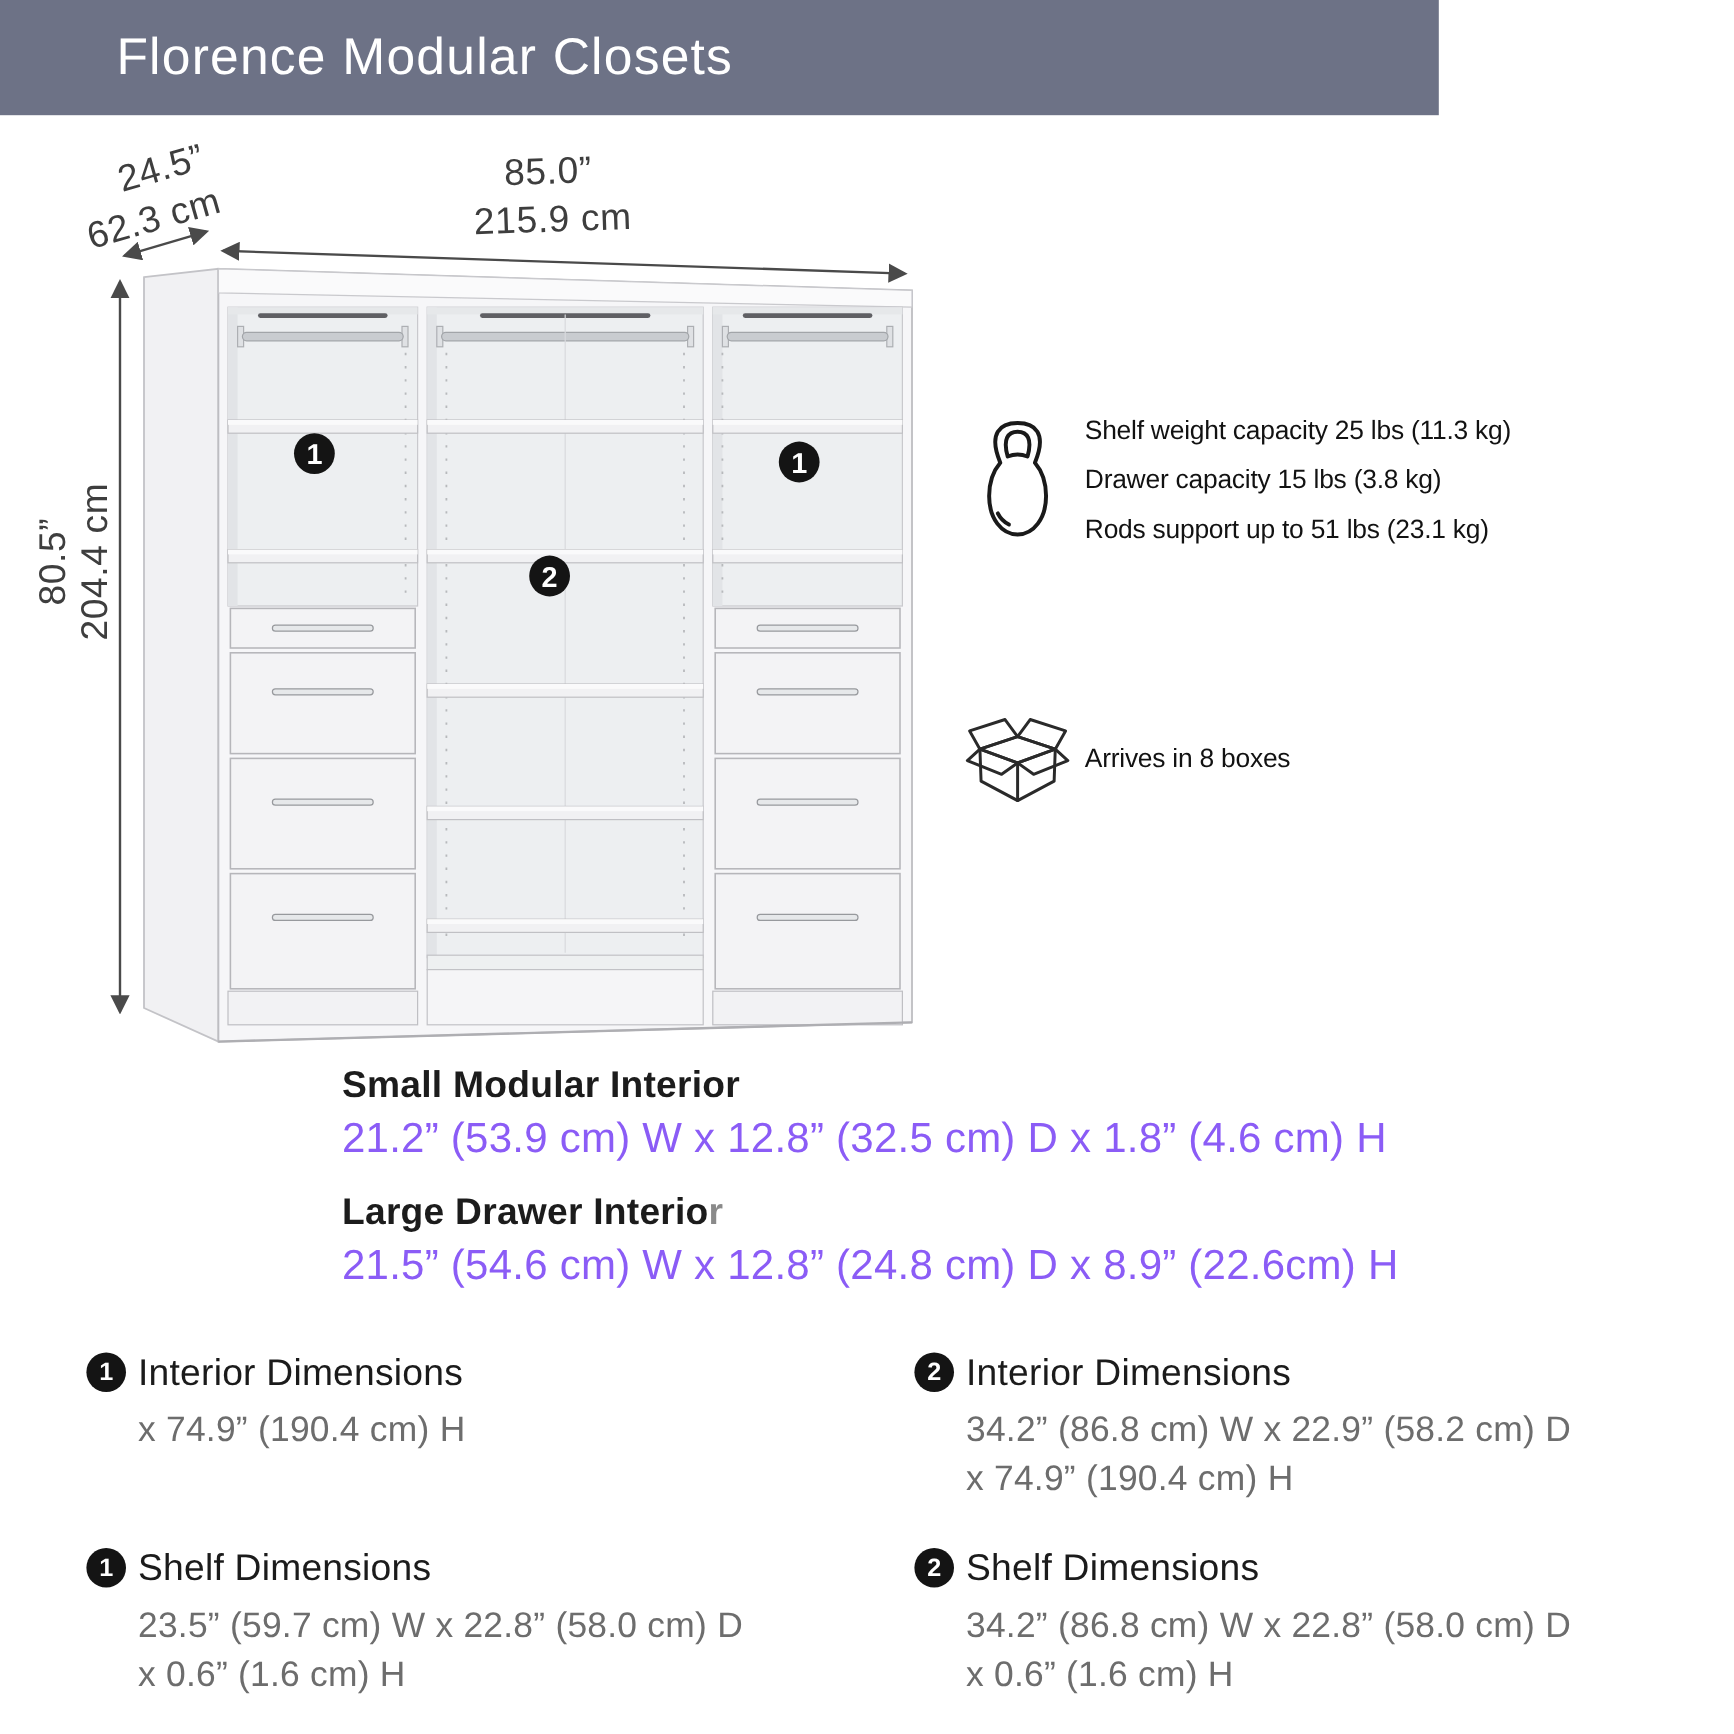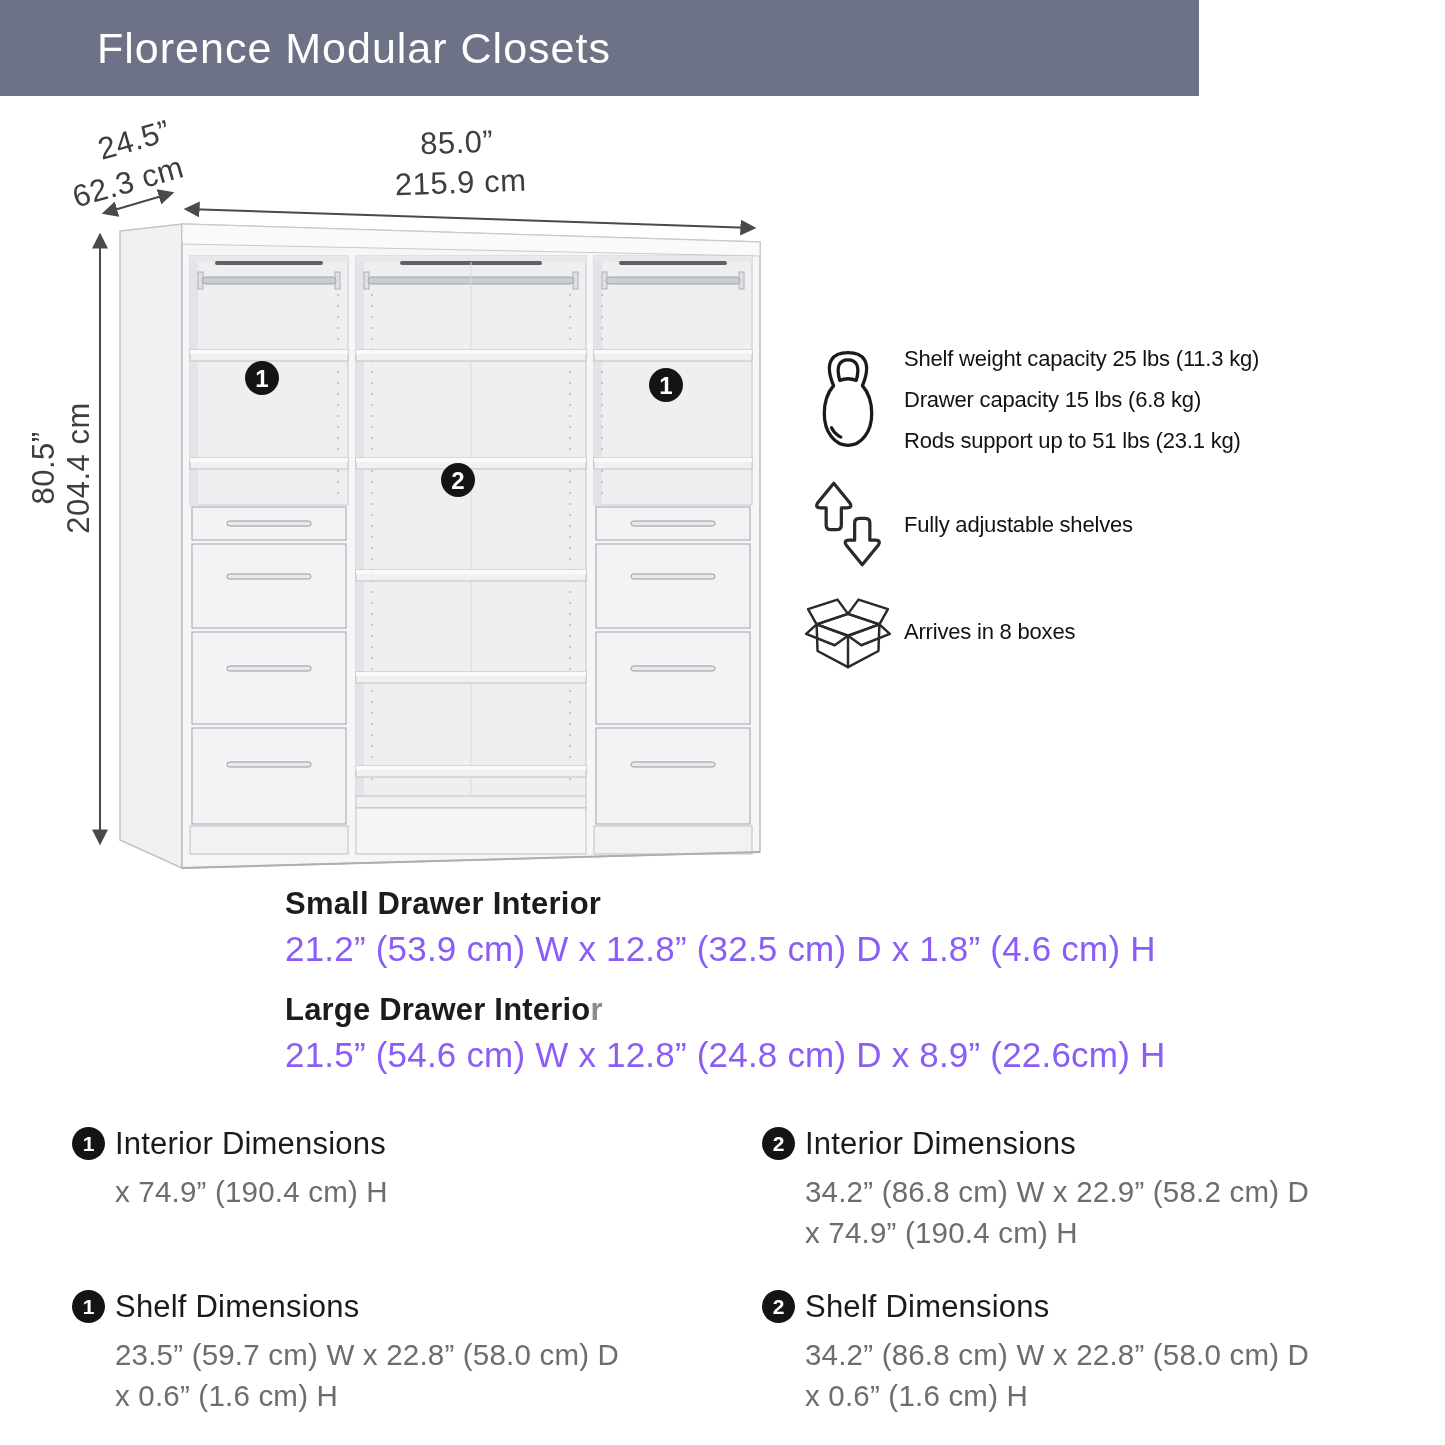--- a/index.html
+++ b/index.html
@@ -178,56 +178,45 @@
   <div class="feature" style="left:800px;top:338px;">
     <div class="icon-wrap">
       <svg width="66" height="104" viewBox="0 0 64 100" fill="none" stroke="#1a1a1a" stroke-width="3.2" stroke-linecap="round" stroke-linejoin="round">
         <path d="M18,36 C8,12 18,4 32,4 C46,4 56,12 46,36 C52,43 55,52 55,63 C55,81 45,94 32,94 C19,94 9,81 9,63 C9,52 12,43 18,36 Z"></path>
         <path d="M24,31 C20,17 24,11 32,11 C40,11 44,17 40,31 C35,29 29,29 24,31 Z"></path>
         <path d="M16,77 C18,81 21,84 25,86"></path>
       </svg>
     </div>
     <div class="feature-text">
       <div>Shelf weight capacity 25 lbs (11.3 kg)</div>
-      <div>Drawer capacity 15 lbs (6.8 kg)</div>
+      <div>Drawer capacity 15 lbs (3.8 kg)</div>
       <div>Rods support up to 51 lbs (23.1 kg)</div>
     </div>
   </div>
 
-  <div class="feature" style="left:800px;top:476px;">
-    <div class="icon-wrap">
-      <svg width="76" height="96" viewBox="0 0 80 100" fill="none" stroke="#2a2a2a" stroke-width="3.4" stroke-linecap="round" stroke-linejoin="round">
-        <path d="M25,7 L42,28 Q45,33 39,33 L33,33 L33,51 Q33,56 28,56 L22,56 Q17,56 17,51 L17,33 L11,33 Q5,33 8,28 Z"></path>
-        <path d="M55,93 L38,72 Q35,67 41,67 L47,67 L47,49 Q47,44 52,44 L58,44 Q63,44 63,49 L63,67 L69,67 Q75,67 72,72 Z"></path>
-      </svg>
-    </div>
-    <div class="feature-text">
-      <div>Fully adjustable shelves</div>
-    </div>
-  </div>
 
   <div class="feature" style="left:800px;top:592px;">
     <div class="icon-wrap">
       <svg width="88" height="78" viewBox="0 0 92 82" fill="none" stroke="#2a2a2a" stroke-width="2.6" stroke-linecap="round" stroke-linejoin="round">
         <polygon points="13,34 46,23 79,34 46,46"></polygon>
         <polyline points="13,34 14,62 46,79 78,62 79,34"></polyline>
         <line x1="46" y1="46" x2="46" y2="79"></line>
         <polygon points="13,34 4,18 35,8 46,23"></polygon>
         <polygon points="79,34 88,18 57,8 46,23"></polygon>
         <polygon points="13,34 2,44 32,56 46,46"></polygon>
         <polygon points="79,34 90,44 60,56 46,46"></polygon>
       </svg>
     </div>
     <div class="feature-text">
       <div>Arrives in 8 boxes</div>
     </div>
   </div>
 
   <div class="spec" style="top:886px;">
-    <div class="spec-title"><span>Small Drawer Interior</span><span class="tail"></span></div>
+    <div class="spec-title"><span>Small Modular Interior</span><span class="tail"></span></div>
     <div class="spec-dims">21.2” (53.9 cm) W x 12.8” (32.5 cm) D x 1.8” (4.6 cm) H</div>
   </div>
 
   <div class="spec" style="top:992px;">
     <div class="spec-title"><span>Large Drawer Interio</span><span class="tail">r</span></div>
     <div class="spec-dims">21.5” (54.6 cm) W x 12.8” (24.8 cm) D x 8.9” (22.6cm) H</div>
   </div>
 
   <div class="section" style="left:72px;top:1126px;">
     <div class="badge">1</div>

